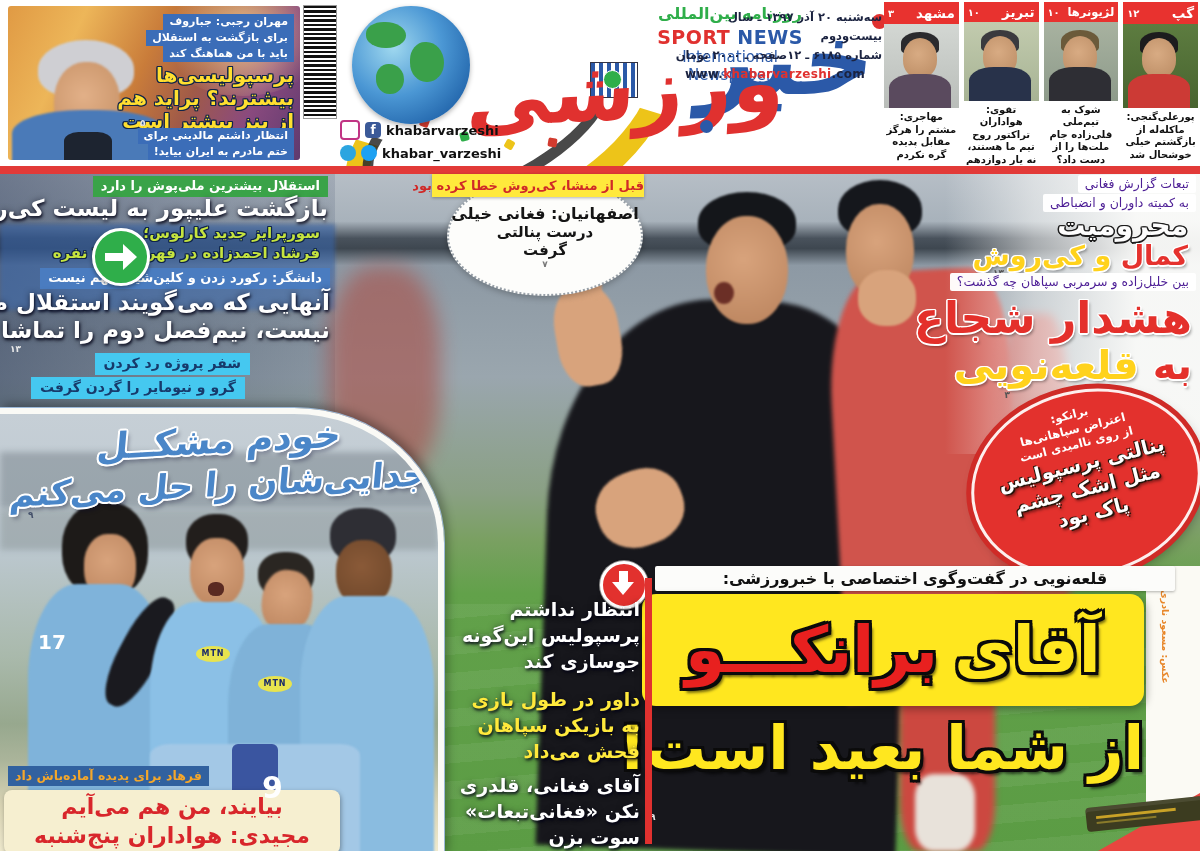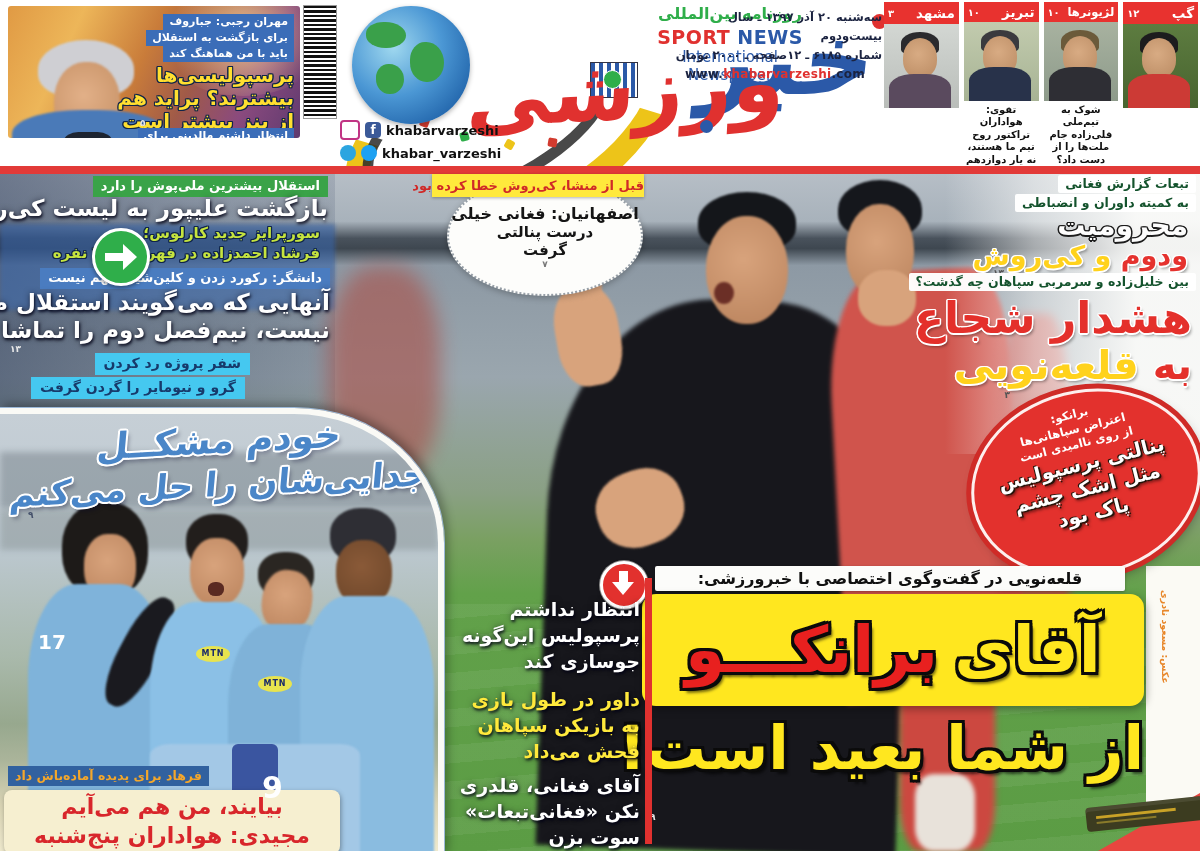--- a/index.html
+++ b/index.html
@@ -13,21 +13,21 @@
   .ob-lg{text-shadow:-3px 0 0 #0b0b0b,3px 0 0 #0b0b0b,0 -3px 0 #0b0b0b,0 3px 0 #0b0b0b,
     -2px -2px 0 #0b0b0b,2px -2px 0 #0b0b0b,-2px 2px 0 #0b0b0b,2px 2px 0 #0b0b0b,
     -3px 3px 0 #0b0b0b,3px -3px 0 #0b0b0b,-3px -3px 0 #0b0b0b,3px 3px 0 #0b0b0b,4px 5px 3px rgba(0,0,0,.55);}
   .ow-sm{text-shadow:-1.5px 0 0 #ffffff,1.5px 0 0 #ffffff,0 -1.5px 0 #ffffff,0 1.5px 0 #ffffff,
     -1px -1px 0 #ffffff,1px -1px 0 #ffffff,-1px 1px 0 #ffffff,1px 1px 0 #ffffff,2px 3px 3px rgba(0,0,0,.35);}
   .on-sm{text-shadow:-1.2px 0 0 #10254a,1.2px 0 0 #10254a,0 -1.2px 0 #10254a,0 1.2px 0 #10254a,
     -1px -1px 0 #10254a,1px -1px 0 #10254a,-1px 1px 0 #10254a,1px 1px 0 #10254a;}
   .soft-dark{text-shadow:1px 2px 3px rgba(0,0,20,.85),0 0 6px rgba(0,0,20,.5);}
 
   
-  #left-box{left:8px;top:6px;width:292px;height:132px;overflow:hidden;border-radius:3px;
+  #left-box{left:8px;top:6px;width:292px;height:154px;overflow:hidden;border-radius:3px;
     background:linear-gradient(115deg,#e09a44 0%,#edb659 22%,#c97c3a 45%,#a05a48 62%,#8a4a7e 80%,#5e3a6e 100%);}
   .lb-glow{left:150px;top:-30px;width:170px;height:120px;border-radius:50%;
     background:radial-gradient(circle,rgba(255,220,150,.8),transparent 70%);}
   .lb-tag{right:6px;display:inline-block;background:#3b6db8;color:#fff;font-size:11px;font-weight:700;
     padding:1px 6px 2px;line-height:13px;}
   .lb-yellow{right:6px;color:#ffdf30;font-size:20px;font-weight:900;line-height:22px;}
   
   #barcode{left:303px;top:5px;width:32px;height:112px;border:1px solid #999;
     background:repeating-linear-gradient(180deg,#111 0 2px,#fff 2px 4px,#111 4px 7px,#fff 7px 9px);}
   
@@ -75,21 +75,21 @@
   
   #photo{left:0;top:174px;width:1200px;height:677px;overflow:hidden;
     background:linear-gradient(180deg,#b6bec6 0%,#a8b2bb 7%,#49525c 9.5%,#3e4750 11%,#8d99a4 13.5%,
       #9aa6ae 30%,#8aa084 47%,#7aa062 54%,#62a14a 62%,#5b9c44 100%);}
   .pitch-stripes{left:0;top:430px;width:1200px;height:247px;
     background:repeating-linear-gradient(175deg,rgba(255,255,255,.06) 0 18px,transparent 18px 36px);}
   
   .gtag{display:inline-block;background:#3aa348;color:#fff;font-size:13px;font-weight:800;padding:2px 8px 3px;line-height:16px;}
   .btag{display:inline-block;background:#4a7cc0;color:#fff;font-size:13px;font-weight:800;padding:2px 8px 3px;line-height:16px;}
   .ctag{display:inline-block;background:#45c8f0;color:#173a6b;font-size:14px;font-weight:900;padding:2px 9px 3px;line-height:17px;}
-  .wtag{display:inline-block;background:rgba(255,255,255,.97);color:#14532d;font-size:12.5px;font-weight:700;
+  .wtag{display:inline-block;background:rgba(255,255,255,.97);color:#4c1d95;font-size:12.5px;font-weight:400;
     padding:1px 7px 2px;line-height:15px;border-radius:2px;}
   .lc-head{color:#fff;font-weight:900;font-size:23px;line-height:28px;}
   .green-ln{color:#c6e43f;font-weight:900;font-size:15px;}
   .pgref{font-size:9px;color:#e8e8e8;font-weight:700;}
   
   #green-arrow{left:92px;top:228px;width:52px;height:52px;border-radius:50%;background:#2fae4a;
     border:3px solid #fff;box-shadow:0 2px 4px rgba(0,0,0,.4);z-index:12;}
   #green-arrow .stem{position:absolute;left:10px;top:22px;width:20px;height:8px;background:#fff;}
   #green-arrow .tip{position:absolute;left:28px;top:13px;width:0;height:0;
     border-top:13px solid transparent;border-bottom:13px solid transparent;border-left:14px solid #fff;}
@@ -122,21 +122,21 @@
   .rc-white-outline{color:#fdfdfd;text-shadow:-1.5px 0 0 #1d1d1d,1.5px 0 0 #1d1d1d,0 -1.5px 0 #1d1d1d,
     0 1.5px 0 #1d1d1d,-1px -1px 0 #1d1d1d,1px 1px 0 #1d1d1d,1px -1px 0 #1d1d1d,-1px 1px 0 #1d1d1d;}
   
   #red-badge{left:970px;top:390px;width:232px;height:186px;border-radius:50%;background:#e3312d;
     border:3px solid rgba(255,255,255,.92);box-shadow:0 0 0 5px #cf2b27,2px 5px 12px rgba(0,0,0,.35);
     transform:rotate(-14deg);z-index:10;text-align:center;color:#fff;box-sizing:border-box;padding-top:13px;}
   #red-badge .s{font-size:11.5px;font-weight:700;line-height:15px;}
   #red-badge .b{font-size:20px;font-weight:900;line-height:25px;
     text-shadow:1.5px 1.5px 0 #26140a,-1px -1px 0 #26140a,2px 3px 3px rgba(0,0,0,.5);}
   
-  #kicker{left:655px;top:566px;width:470px;height:25px;background:#fcfcfa;border-radius:2px;
+  #kicker{left:655px;top:566px;width:520px;height:25px;background:#fcfcfa;border-radius:2px;
     text-align:center;font-size:16px;font-weight:800;color:#111;line-height:25px;z-index:11;
     box-shadow:0 1px 3px rgba(0,0,0,.3);}
   #hl-row1{left:642px;top:594px;width:502px;height:112px;background:#ffe71f;border-radius:14px;
     z-index:11;display:flex;align-items:center;justify-content:center;gap:16px;direction:rtl;
     box-shadow:2px 3px 8px rgba(0,0,0,.35);}
   #hl-row1 .ya{color:#ffe71f;font-size:64px;font-weight:900;line-height:1;}
   #hl-row1 .rd{color:#e8201f;font-size:64px;font-weight:900;line-height:1;}
   #hl-row2{left:642px;top:712px;width:502px;z-index:11;text-align:center;color:#ffe71f;
     font-size:60px;font-weight:900;line-height:1.2;}
   
@@ -226,20 +226,21 @@
     <div class="tcol">
       <div class="col-head">
           <span class="t">مشهد</span>
           <span class="n">۳</span>
         </div>
       <div class="col-photo" style="background:linear-gradient(180deg,#d3d7d3,#b9bdb9);">
         <div class="ph-hair" style="background:#2a2a2e;"></div>
           <div class="ph-head"></div>
           <div class="ph-body" style="background:#5a4a5e;"></div>
       </div>
+      <div class="col-text">مهاجری: مشتم را هرگز مقابل پدیده گره نکردم</div>
     </div>
     <div class="tcol">
       <div class="col-head">
           <span class="t">تبریز</span>
           <span class="n">۱۰</span>
         </div>
       <div class="col-photo" style="background:linear-gradient(180deg,#c2cbae,#a7b394);">
         <div class="ph-hair" style="background:#3a3a3e;"></div>
           <div class="ph-head"></div>
           <div class="ph-body" style="background:#28324a;"></div>
@@ -261,20 +262,21 @@
     <div class="tcol">
       <div class="col-head">
           <span class="t">گپ</span>
           <span class="n">۱۲</span>
         </div>
       <div class="col-photo" style="background:linear-gradient(180deg,#5d7c40,#48642f);">
         <div class="ph-hair" style="background:#1c1c1e;"></div>
           <div class="ph-head"></div>
           <div class="ph-body" style="background:#cc3a35;"></div>
       </div>
+      <div class="col-text">پورعلی‌گنجی: ماکله‌له از بازگشتم خیلی خوشحال شد</div>
     </div>
   </div>
 
   <div id="red-divider" class="abs"></div>
 
   <div id="photo" class="abs">
     <div class="abs" style="left:0;top:0;width:335px;height:677px;background:linear-gradient(90deg,rgba(20,35,70,.45),rgba(20,35,70,.12));"></div>
     <div class="abs blur2" style="left:0;top:50px;width:335px;height:86px;background:rgba(58,106,176,.55);"></div>
     <div class="abs blur10" style="left:328px;top:92px;width:112px;height:214px;background:#a8554e;opacity:.65;border-radius:40%;"></div>
     <div class="abs pitch-stripes"></div>
@@ -355,21 +357,21 @@
     <div style="font-size:15px;">درست پنالتی</div>
     <div style="font-size:15px;">گرفت</div>
     <div style="font-size:9px;color:#777;">۷</div>
   </div>
   <div id="stamp-tag" class="abs fa nowrap">قبل از منشا، کی‌روش خطا کرده بود</div>
 
   <div class="abs fa wtag nowrap" style="right:4px;top:175px;z-index:11;">تبعات گزارش فغانی</div>
   <div class="abs fa wtag nowrap" style="right:4px;top:194px;z-index:11;">به کمیته داوران و انضباطی</div>
   <div class="abs fa nowrap rc-white-outline" style="right:12px;top:209px;font-size:28px;font-weight:900;z-index:11;">محرومیت</div>
   <div class="abs fa nowrap" style="right:12px;top:240px;font-size:27px;font-weight:900;z-index:11;">
-    <span class="ow-sm" style="color:#e5322e;">ودوم</span><span class="ow-sm" style="color:#ffd21c;"> و کی‌روش</span>
+    <span class="ow-sm" style="color:#e5322e;">کمال</span><span class="ow-sm" style="color:#ffd21c;"> و کی‌روش</span>
   </div>
   <div class="abs fa" style="right:196px;top:268px;font-size:9px;color:#555;font-weight:700;z-index:11;">۱۳</div>
   <div class="abs fa wtag nowrap" style="right:4px;top:273px;z-index:11;">بین خلیل‌زاده و سرمربی سپاهان چه گذشت؟</div>
   <div class="abs fa nowrap" style="right:8px;top:342px;font-size:40px;font-weight:900;z-index:11;">
     <span class="ow-sm" style="color:#e4302b;">به</span><span class="ow-sm" style="color:#ffd21c;"> قلعه‌نویی</span>
   </div>
   <div class="abs fa nowrap ow-sm" style="right:8px;top:292px;font-size:44px;font-weight:900;color:#e4302b;z-index:11;">هشدار شجاع</div>
   <div class="abs fa" style="right:190px;top:390px;font-size:9px;color:#555;font-weight:700;z-index:11;">۳</div>
 
   <div id="red-badge" class="abs fa">

